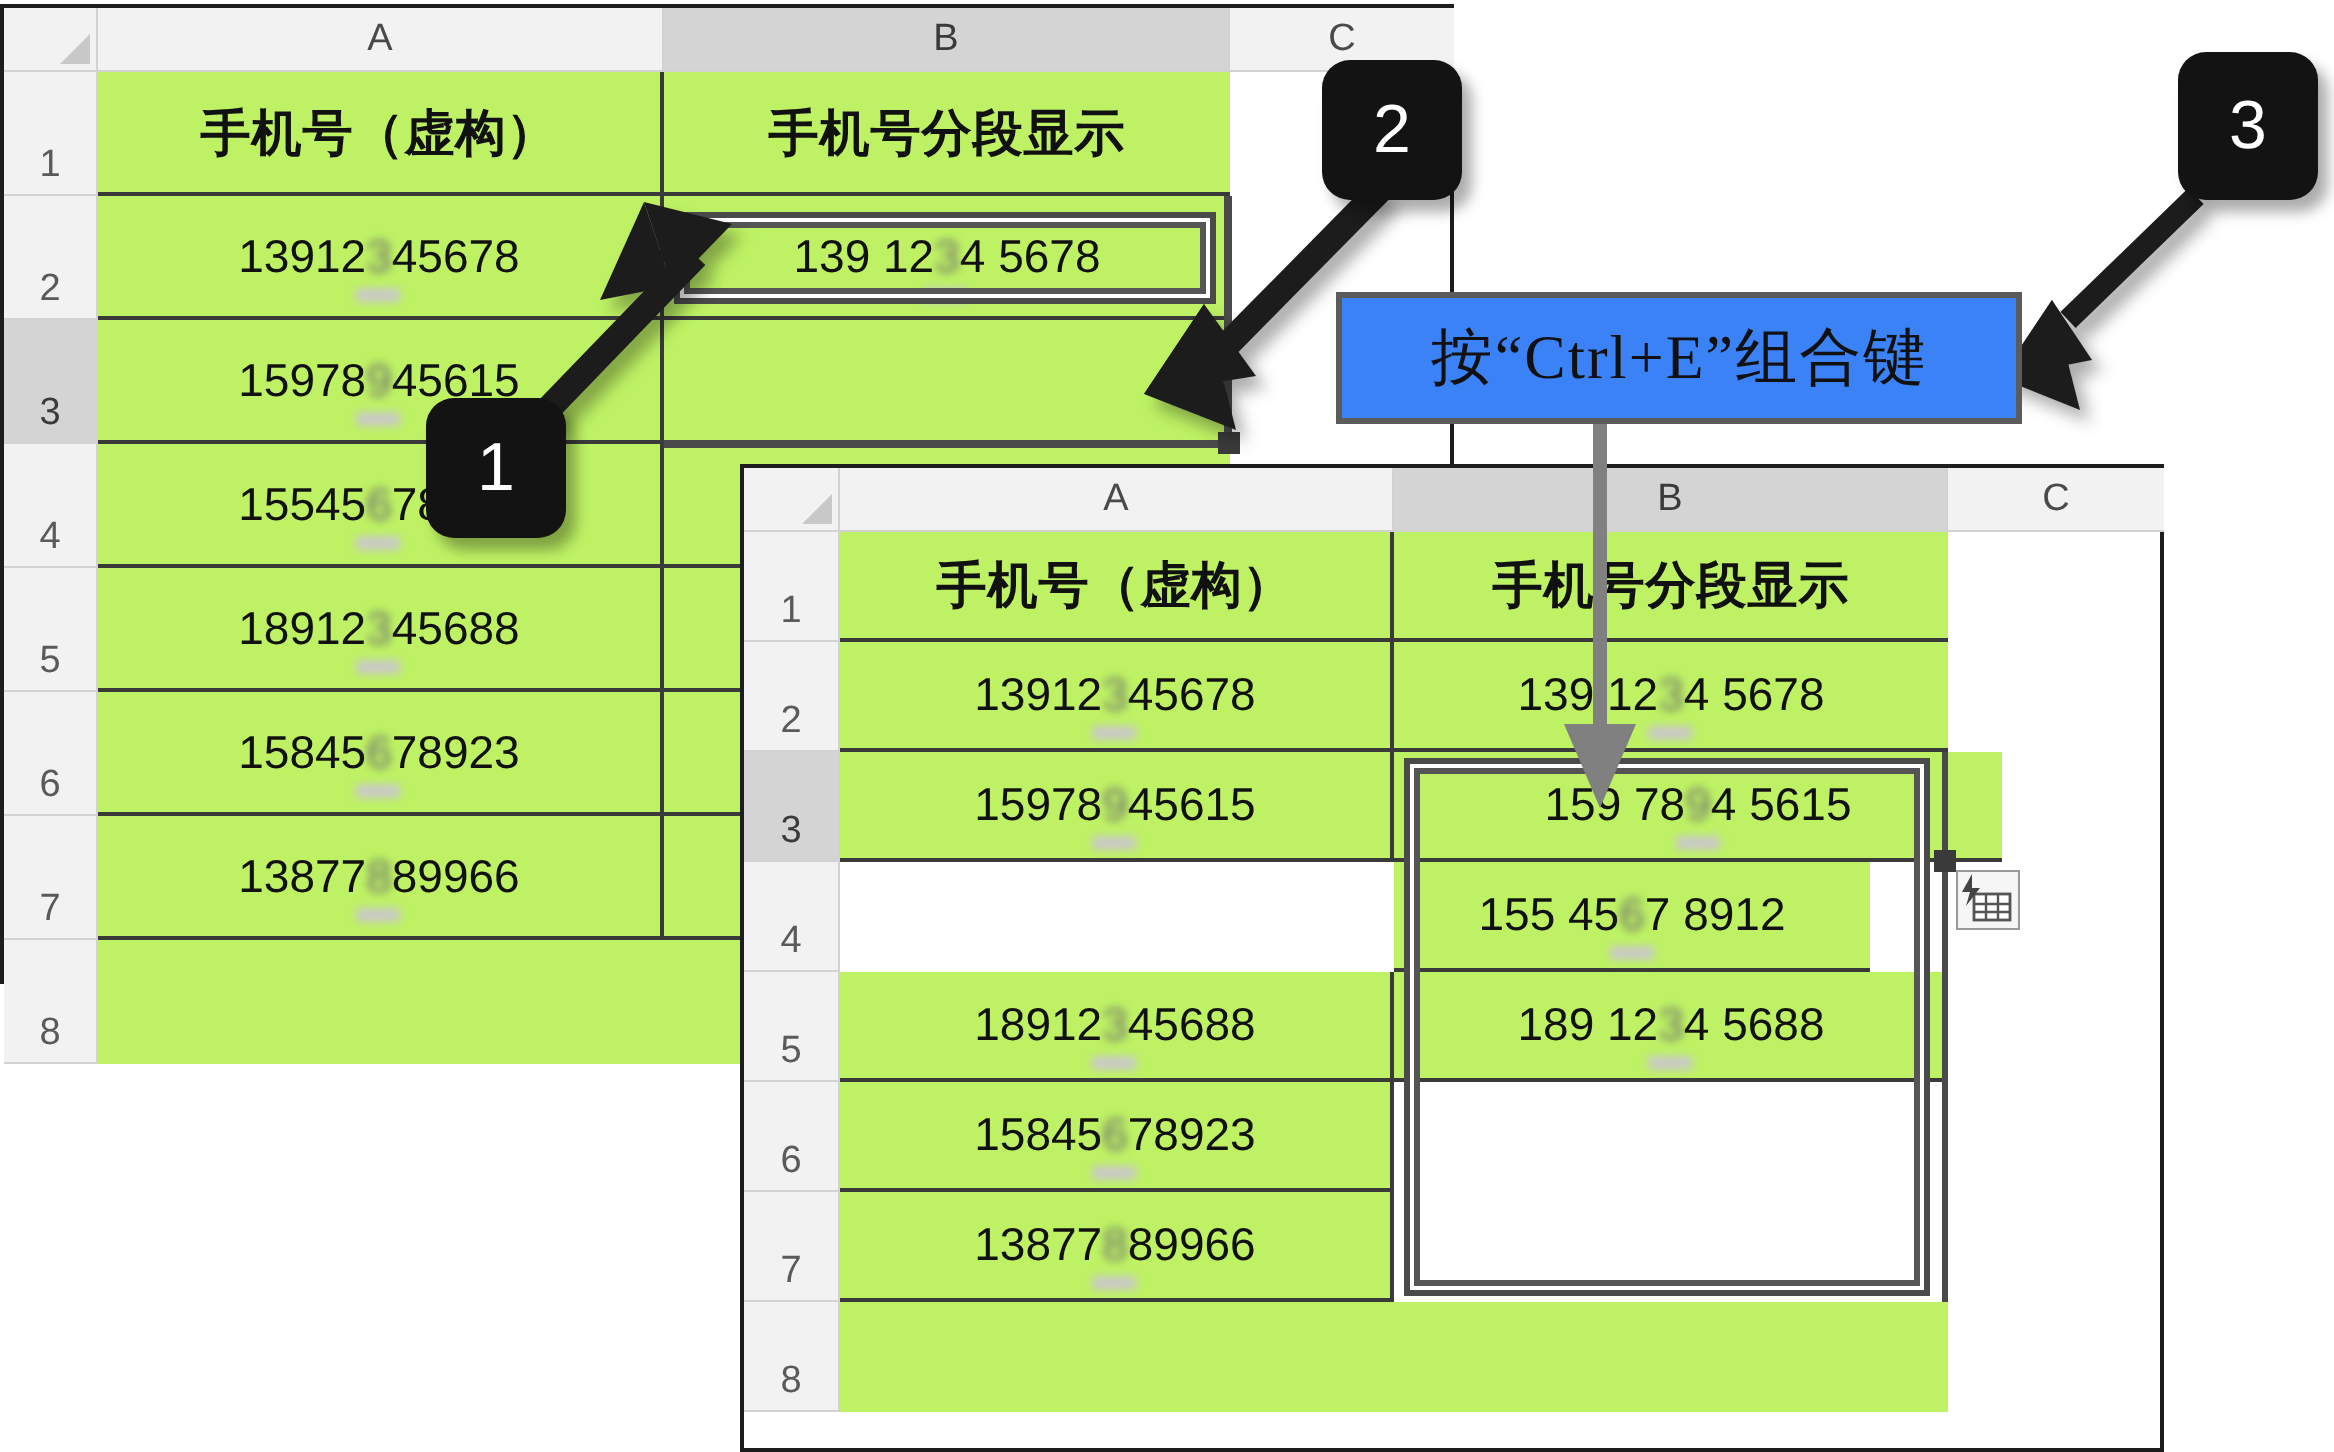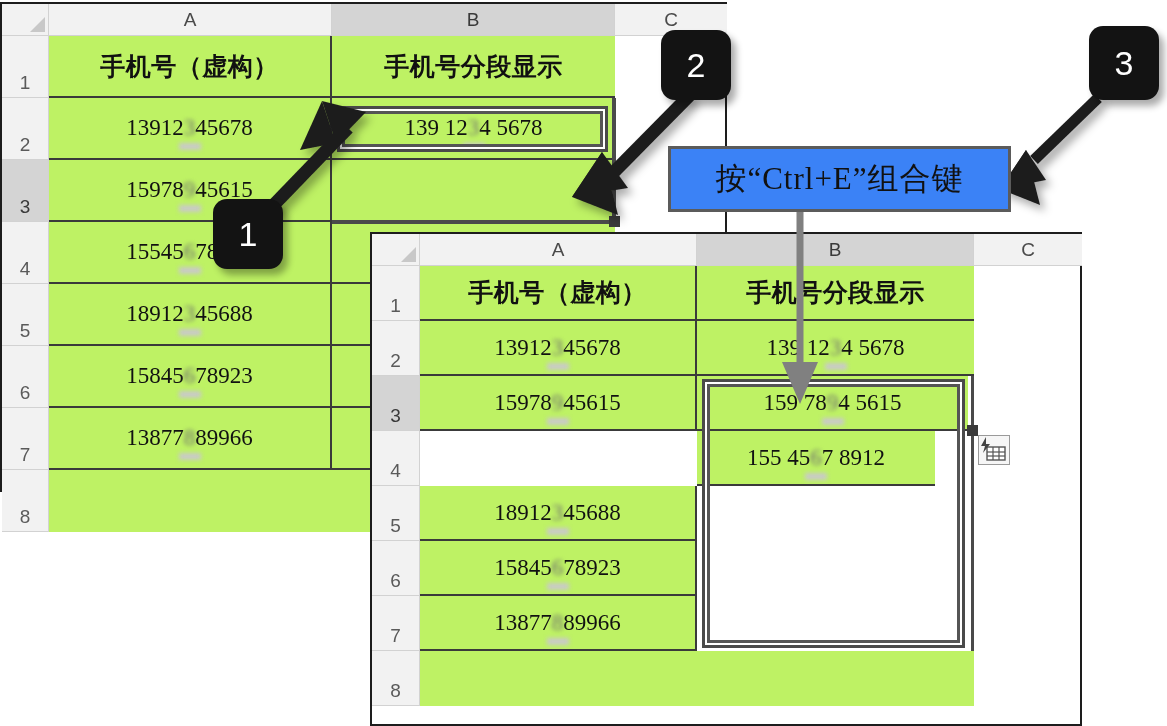--- a/index.html
+++ b/index.html
@@ -25,21 +25,21 @@
   .colhead.sel{background:#d4d4d4;color:#3a3a3a;}
 
   .rowhead{background:#f2f2f2;color:#5a5a5a;font-size:19px;display:flex;align-items:flex-end;justify-content:center;
     padding-bottom:3px;border-right:1px solid #d2d2d2;border-bottom:1px solid #d2d2d2;box-sizing:border-box;}
   .rowhead.sel{background:#d4d4d4;color:#3a3a3a;}
 
   .cell{background:#bef264;border-right:2px solid #3a3a3a;border-bottom:2px solid #3a3a3a;box-sizing:border-box;
     display:flex;align-items:center;justify-content:center;color:#111;font-size:23px;position:relative;}
   .cell.hdr{font-weight:bold;font-size:25px;letter-spacing:.5px;}
 
-  .num{font-family:Liberation Serif, serif;letter-spacing:0px;white-space:nowrap;}
+  .num{font-family:Liberation Sans, sans-serif;letter-spacing:0px;white-space:nowrap;}
   .red{display:inline-block;position:relative;color:#6d6d6d;filter:blur(2.2px);}
   .dot{position:absolute;left:50%;transform:translateX(-50%);bottom:-9px;width:22px;height:7px;background:#c9c9c9;}
 
   
   .selbox{position:absolute;border:3px solid #4a4a4a;box-sizing:border-box;pointer-events:none;}
   .fillhandle{position:absolute;width:11px;height:11px;background:#3a3a3a;}
   .rangeline{position:absolute;background:#4a4a4a;}
 
   
   .badge{position:absolute;background:#131313;border-radius:14px;color:#fff;
@@ -138,30 +138,33 @@
         <div class="cell" style="position:absolute;left:48px;top:87px;width:277px;height:55px;">
           <span class="num">13912<span class="red">3<span class="dot"></span></span>45678</span>
         </div>
         <div class="cell" style="position:absolute;left:325px;top:87px;width:277px;height:55px;border-right:none;">
           <span class="num">139 12<span class="red">3<span class="dot"></span></span>4 5678</span>
         </div>
         <div class="rowhead sel" style="position:absolute;left:0;top:142px;width:48px;height:55px;">3</div>
         <div class="cell" style="position:absolute;left:48px;top:142px;width:277px;height:55px;">
           <span class="num">15978<span class="red">9<span class="dot"></span></span>45615</span>
         </div>
-        <div class="cell" style="position:absolute;left:325px;top:142px;width:271px;height:55px;border-right:none;">
+        <div class="cell" style="position:absolute;left:325px;top:142px;width:304px;height:55px;border-right:none;">
           <span class="num">159 78<span class="red">9<span class="dot"></span></span>4 5615</span>
         </div>
         <div class="rowhead" style="position:absolute;left:0;top:197px;width:48px;height:55px;">4</div>
         <div class="cell" style="position:absolute;left:325px;top:197px;width:238px;height:55px;border-right:none;">
           <span class="num">155 45<span class="red">6<span class="dot"></span></span>7 8912</span>
         </div>
         <div class="rowhead" style="position:absolute;left:0;top:252px;width:48px;height:55px;">5</div>
         <div class="cell" style="position:absolute;left:48px;top:252px;width:277px;height:55px;">
           <span class="num">18912<span class="red">3<span class="dot"></span></span>45688</span>
+        </div>
+        <div class="cell" style="position:absolute;left:325px;top:252px;width:277px;height:55px;border-right:none;">
+          <span class="num">189 12<span class="red">3<span class="dot"></span></span>4 5688</span>
         </div>
         <div class="rowhead" style="position:absolute;left:0;top:307px;width:48px;height:55px;">6</div>
         <div class="cell" style="position:absolute;left:48px;top:307px;width:277px;height:55px;">
           <span class="num">15845<span class="red">6<span class="dot"></span></span>78923</span>
         </div>
         <div class="rowhead" style="position:absolute;left:0;top:362px;width:48px;height:55px;">7</div>
         <div class="cell" style="position:absolute;left:48px;top:362px;width:277px;height:55px;">
           <span class="num">13877<span class="red">8<span class="dot"></span></span>89966</span>
         </div>
         <div class="rowhead" style="position:absolute;left:0;top:417px;width:48px;height:55px;">8</div>

